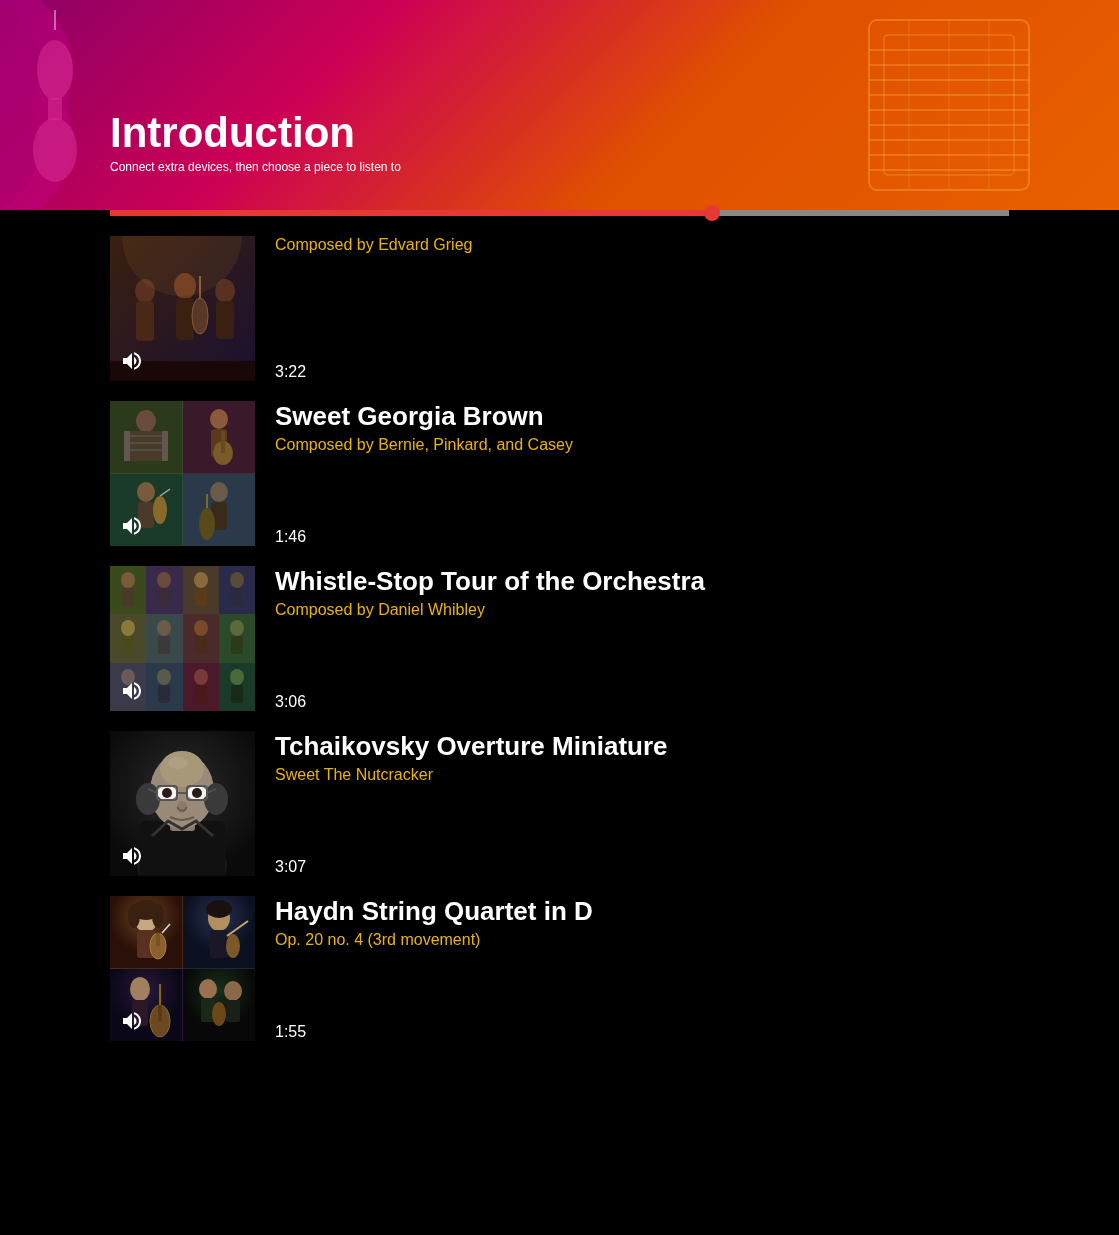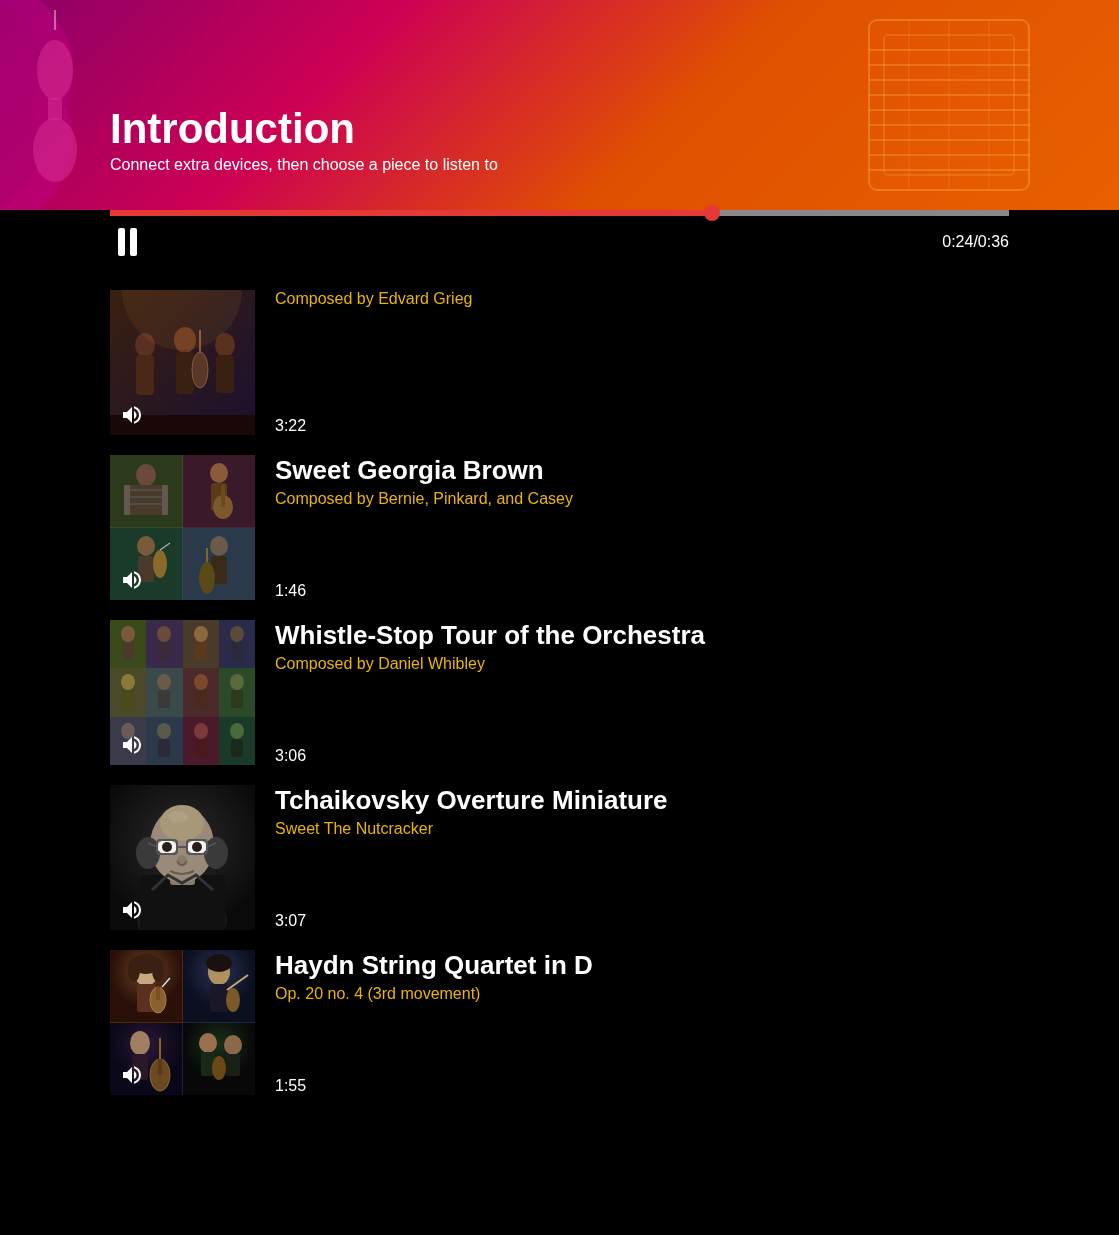--- a/index.html
+++ b/index.html
@@ -33,21 +33,21 @@
       bottom: 36px;
       left: 110px;
     }
     .hero-title {
       font-size: 42px;
       font-weight: bold;
       color: #fff;
       line-height: 1.1;
     }
     .hero-subtitle {
-      font-size: 16px;
+      font-size: 12px;
       color: #fff;
       margin-top: 4px;
     }
 
     
     .player-area {
       padding: 0 110px;
       background: #000;
     }
     .progress-bar-container {
@@ -240,29 +240,20 @@
 </div>
 
 <div class="player-area">
 
   <div class="progress-bar-container">
     <div class="progress-bar-fill">
       <div class="progress-handle"></div>
     </div>
   </div>
 
-  <div class="player-controls">
-    <button class="pause-btn">
-      <div class="pause-icon-bars">
-        <div class="pause-bar"></div>
-        <div class="pause-bar"></div>
-      </div>
-    </button>
-    <div class="time-display">0:24/0:36</div>
-  </div>
 </div>
 
 <div class="track-list">
 
   <div class="track-item">
     <div class="track-thumbnail img-orch">
       
       <svg width="145" height="145" viewBox="0 0 145 145" xmlns="http://www.w3.org/2000/svg">
         <rect width="145" height="145" fill="#2a1a0a"></rect>
 

